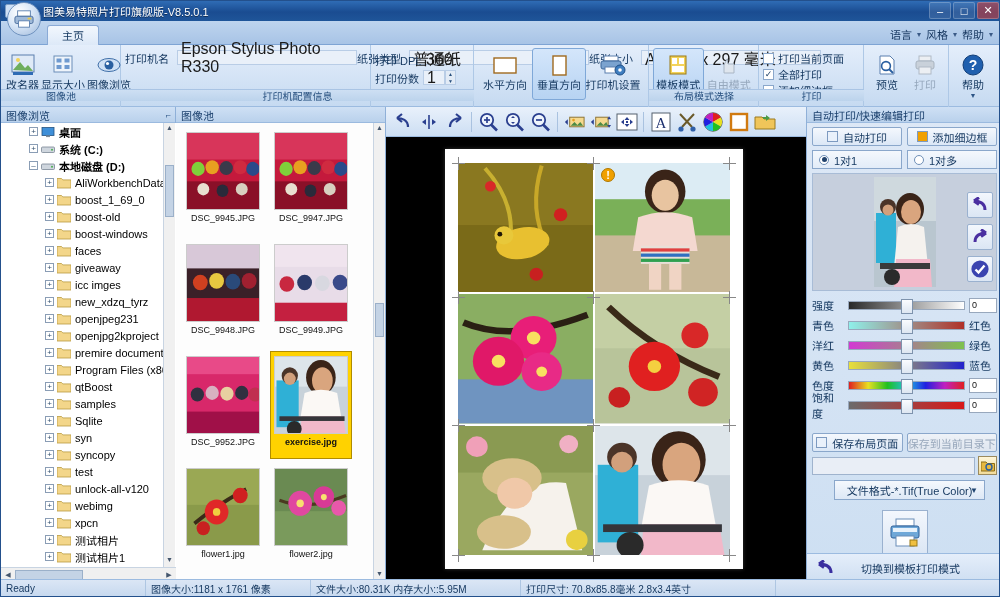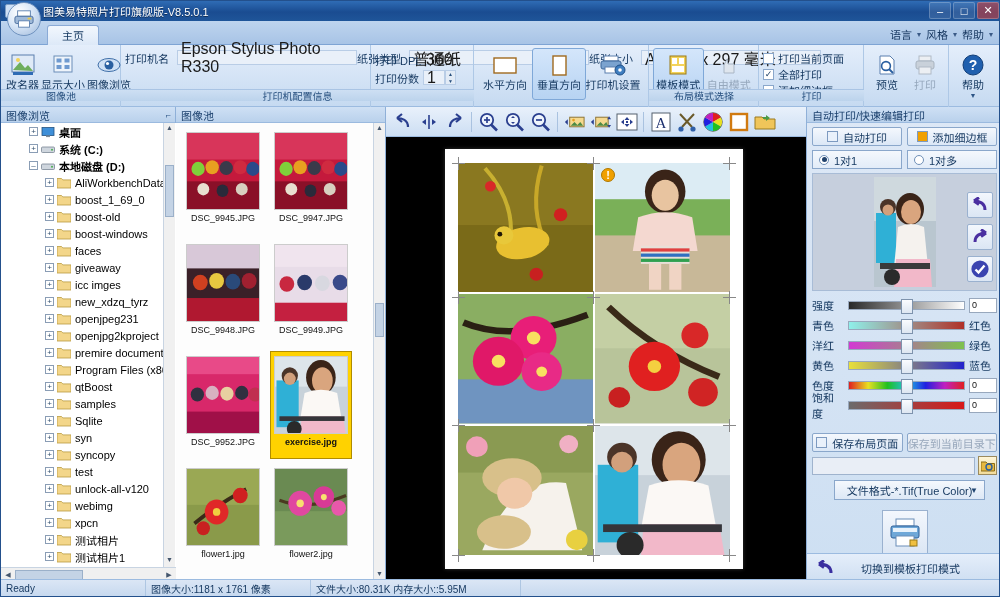--- a/index.html
+++ b/index.html
@@ -1184,16 +1184,17 @@
           </svg>
       </div>
       <div class="txt">切换到模板打印模式</div>
     </div>
   </div>
 
   <div class="statusbar">
     <div class="scell" style="width:145px">Ready</div>
     <div class="scell" style="width:165px">图像大小:1181 x 1761 像素</div>
     <div class="scell" style="width:210px">文件大小:80.31K  内存大小::5.95M</div>
+    <div class="scell" style="width:255px">打印尺寸: 70.8x85.8毫米  2.8x3.4英寸</div>
     <div class="scell" style="flex:1;border-right:none"></div>
   </div>
 
 </div>
 
 </body></html>

